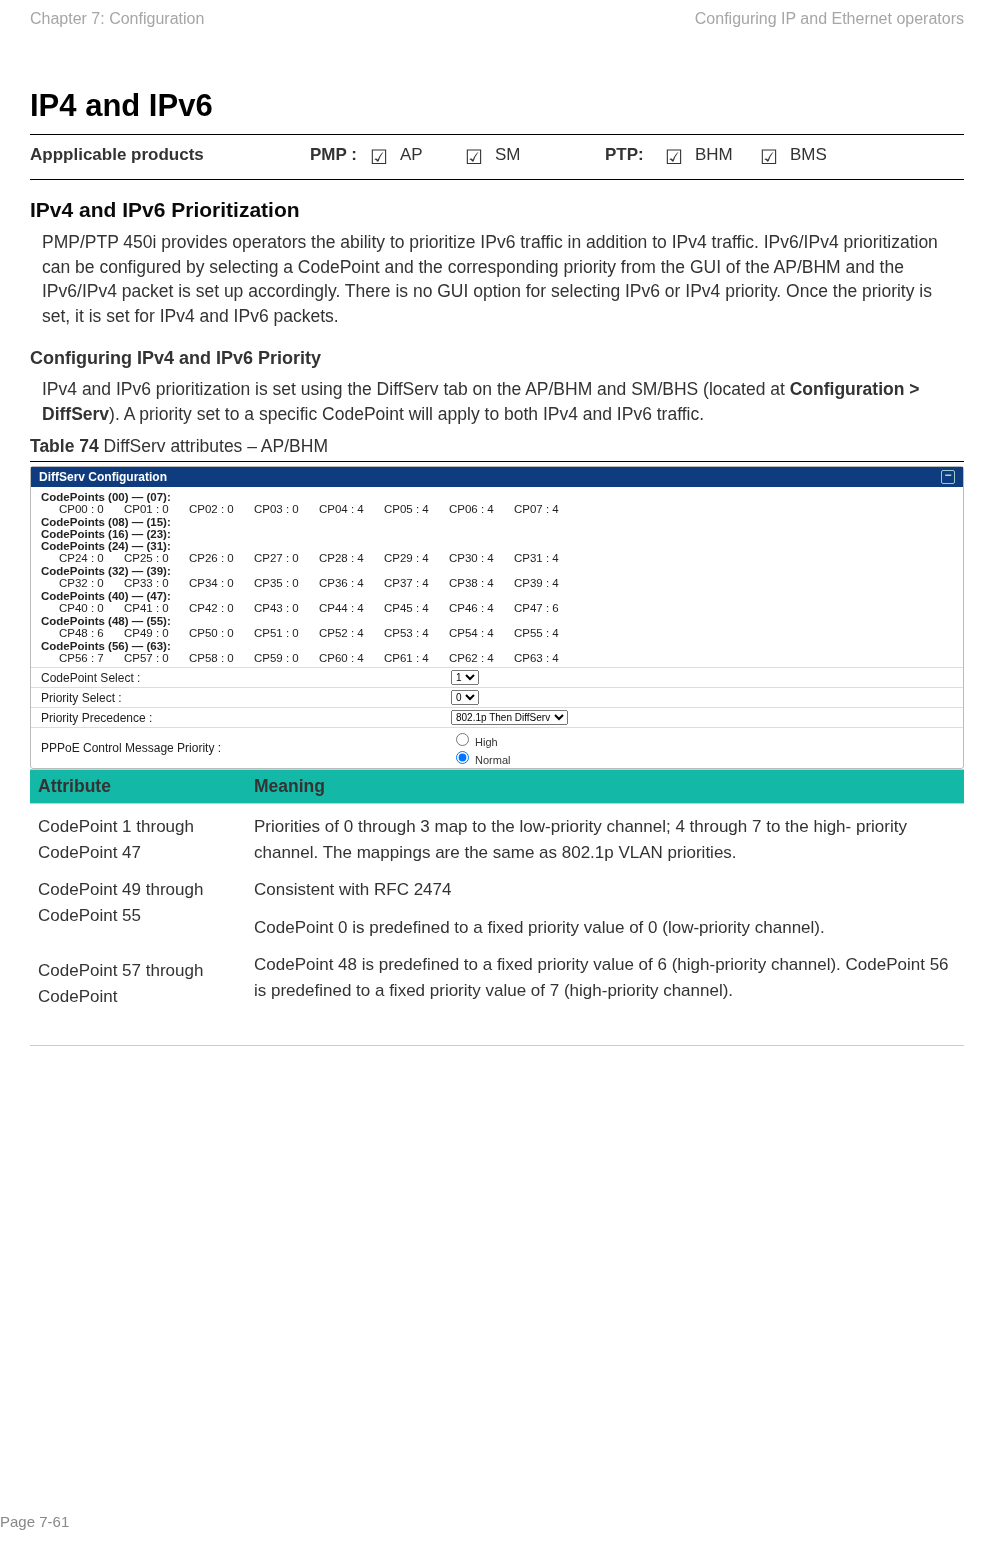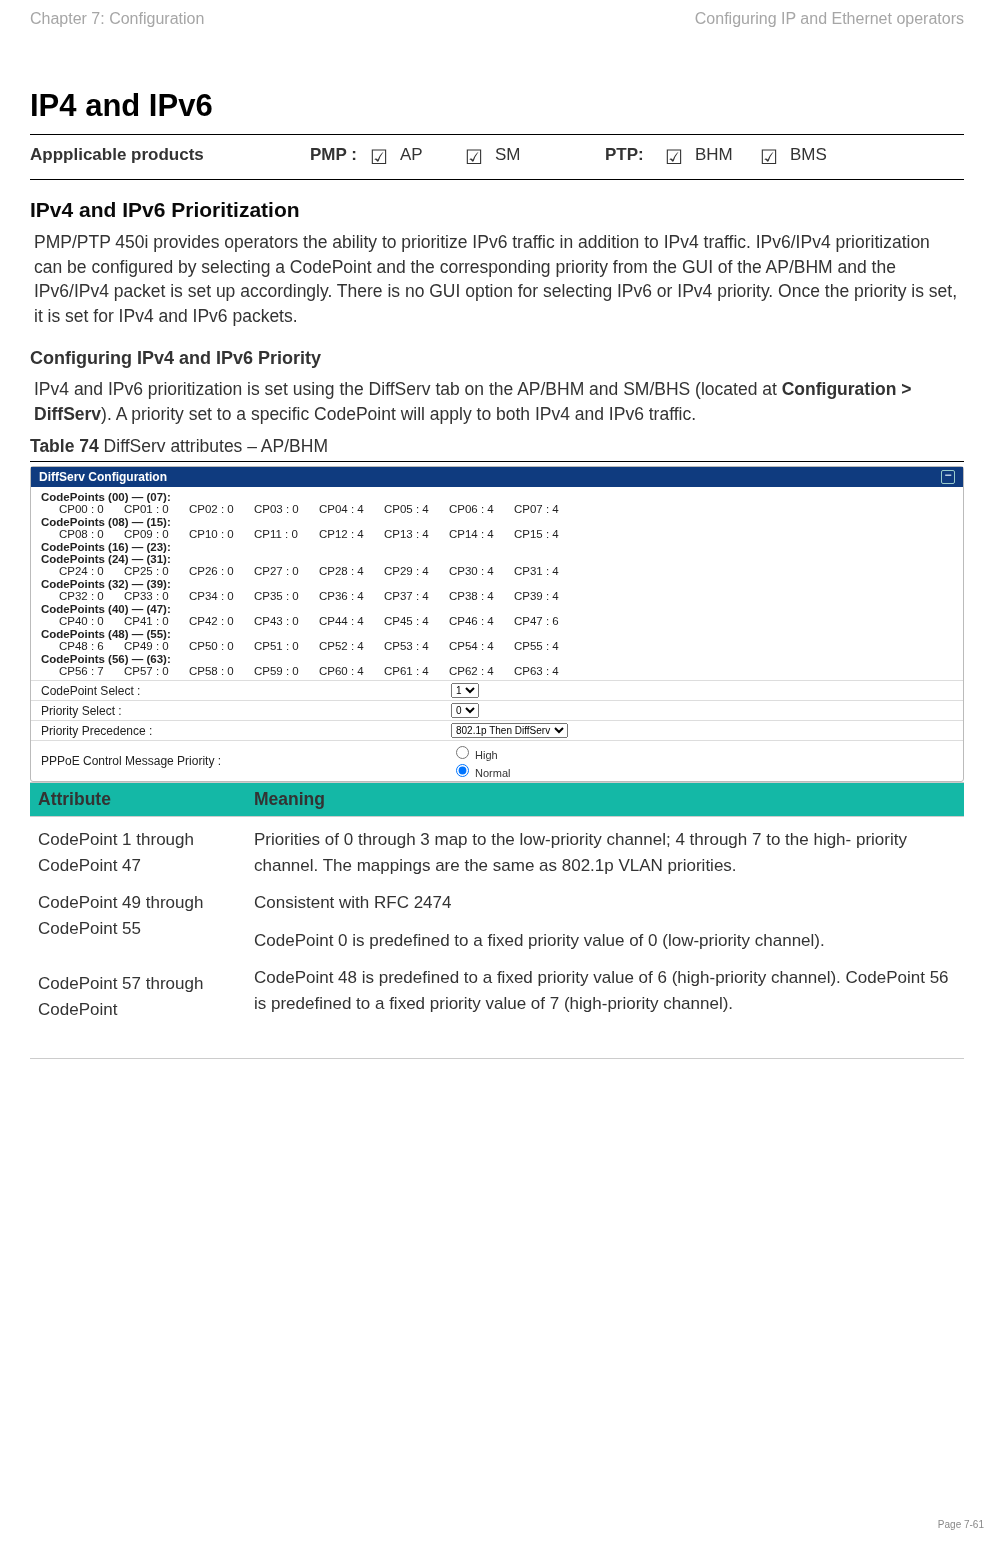--- a/index.html
+++ b/index.html
@@ -49,21 +49,21 @@
     padding: 10px 0;
     display: flex;
     align-items: flex-start;
     font-size: 17px;
   }
   .applicable-block .label-main { font-weight: bold; flex: 0 0 280px; }
   .applicable-block .pmp-label,
   .applicable-block .ptp-label { font-weight: bold; width: 60px; }
   .applicable-block .check-col { width: 30px; font-size: 20px; }
   .applicable-block .txt-col { width: 65px; }
-  p.body { margin: 8px 4px; line-height: 1.4; }
+  p.body { margin: 8px 12px; line-height: 1.4; }
   .table-ref { border-bottom:1.5px solid #000; padding-bottom:4px; margin-top:10px;}
   .diffserv-panel {
     border: 1px solid #bbb;
     border-radius: 3px;
     margin-top: 4px;
     font-family: Arial, sans-serif;
     font-size: 11.5px;
     background: #fff;
   }
   .diffserv-title {
@@ -97,23 +97,23 @@
     border-top: 1px solid #ccc;
     border-bottom: 1px solid #ccc;
   }
   .attr-table-head .c1 { flex:0 0 200px; padding:6px 8px; }
   .attr-table-head .c2 { flex:1; padding:6px 8px; }
   .attr-body { display:flex; padding-top:10px; border-bottom: 1px solid #ccc; padding-bottom:24px;}
   .attr-body .c1 { flex:0 0 200px; padding:0 8px; font-size:17px; line-height:1.5;}
   .attr-body .c2 { flex:1; padding:0 8px; font-size:17px; line-height:1.5;}
   .attr-body p{ margin:0 0 12px 0;}
   .footer-pg {
-    text-align: right;
+    text-align: left;
     color: #888;
-    font-size: 10px;
+    font-size: 15px;
     position:absolute;
     bottom:25px;
     left:0; right:0;
   }
   .minus-box{
     width:12px;height:12px;border:1px solid #9cc; border-radius:2px;
     background:#0f3b7f;color:#cde;font-size:12px;line-height:9px;text-align:center;
   }
 </style>
 </head>
@@ -158,21 +158,20 @@
 
   <div class="diffserv-panel">
     <div class="diffserv-title">
       <span>DiffServ Configuration</span>
       <span class="minus-box">−</span>
     </div>
     <div class="diffserv-content" id="diffserv-groups">
         <div class="cp-group-label">CodePoints (00) — (07):</div>
         <div class="cp-row"><span>CP00 : 0</span><span>CP01 : 0</span><span>CP02 : 0</span><span>CP03 : 0</span><span>CP04 : 4</span><span>CP05 : 4</span><span>CP06 : 4</span><span>CP07 : 4</span></div>
         <div class="cp-group-label">CodePoints (08) — (15):</div>
-        <div class="cp-row"><span>CP08 : 0</span><span>CP09 : 0</span><span>CP10 : 0</span><span>CP11 : 0</span><span>CP12 : 4</span><span>CP13 : 4</span><span>CP14 : 4</span><span>CP15 : 4</span></div>
         <div class="cp-group-label">CodePoints (16) — (23):</div>
         <div class="cp-group-label">CodePoints (24) — (31):</div>
         <div class="cp-row"><span>CP24 : 0</span><span>CP25 : 0</span><span>CP26 : 0</span><span>CP27 : 0</span><span>CP28 : 4</span><span>CP29 : 4</span><span>CP30 : 4</span><span>CP31 : 4</span></div>
         <div class="cp-group-label">CodePoints (32) — (39):</div>
         <div class="cp-row"><span>CP32 : 0</span><span>CP33 : 0</span><span>CP34 : 0</span><span>CP35 : 0</span><span>CP36 : 4</span><span>CP37 : 4</span><span>CP38 : 4</span><span>CP39 : 4</span></div>
         <div class="cp-group-label">CodePoints (40) — (47):</div>
         <div class="cp-row"><span>CP40 : 0</span><span>CP41 : 0</span><span>CP42 : 0</span><span>CP43 : 0</span><span>CP44 : 4</span><span>CP45 : 4</span><span>CP46 : 4</span><span>CP47 : 6</span></div>
         <div class="cp-group-label">CodePoints (48) — (55):</div>
         <div class="cp-row"><span>CP48 : 6</span><span>CP49 : 0</span><span>CP50 : 0</span><span>CP51 : 0</span><span>CP52 : 4</span><span>CP53 : 4</span><span>CP54 : 4</span><span>CP55 : 4</span></div>
         <div class="cp-group-label">CodePoints (56) — (63):</div>

